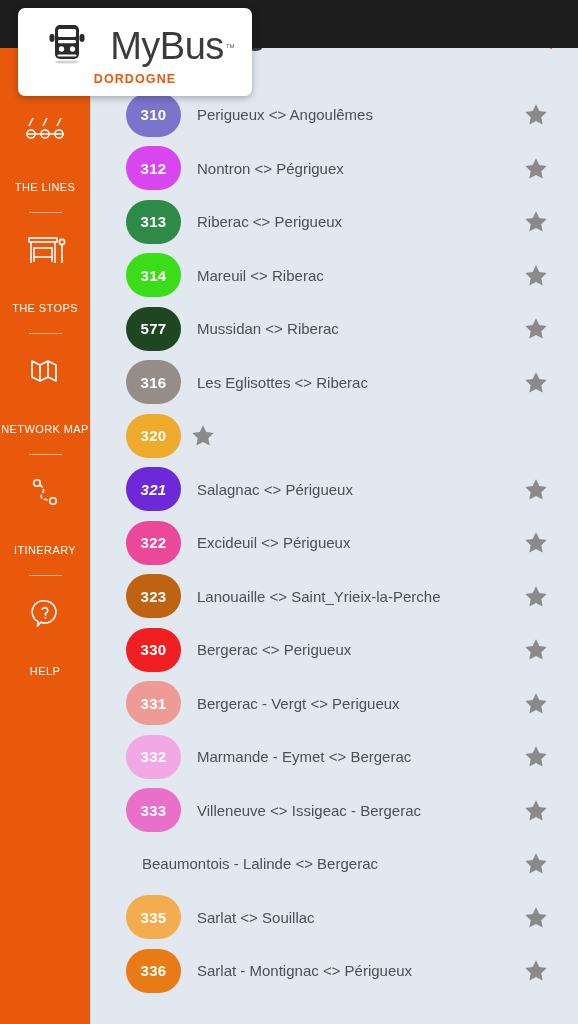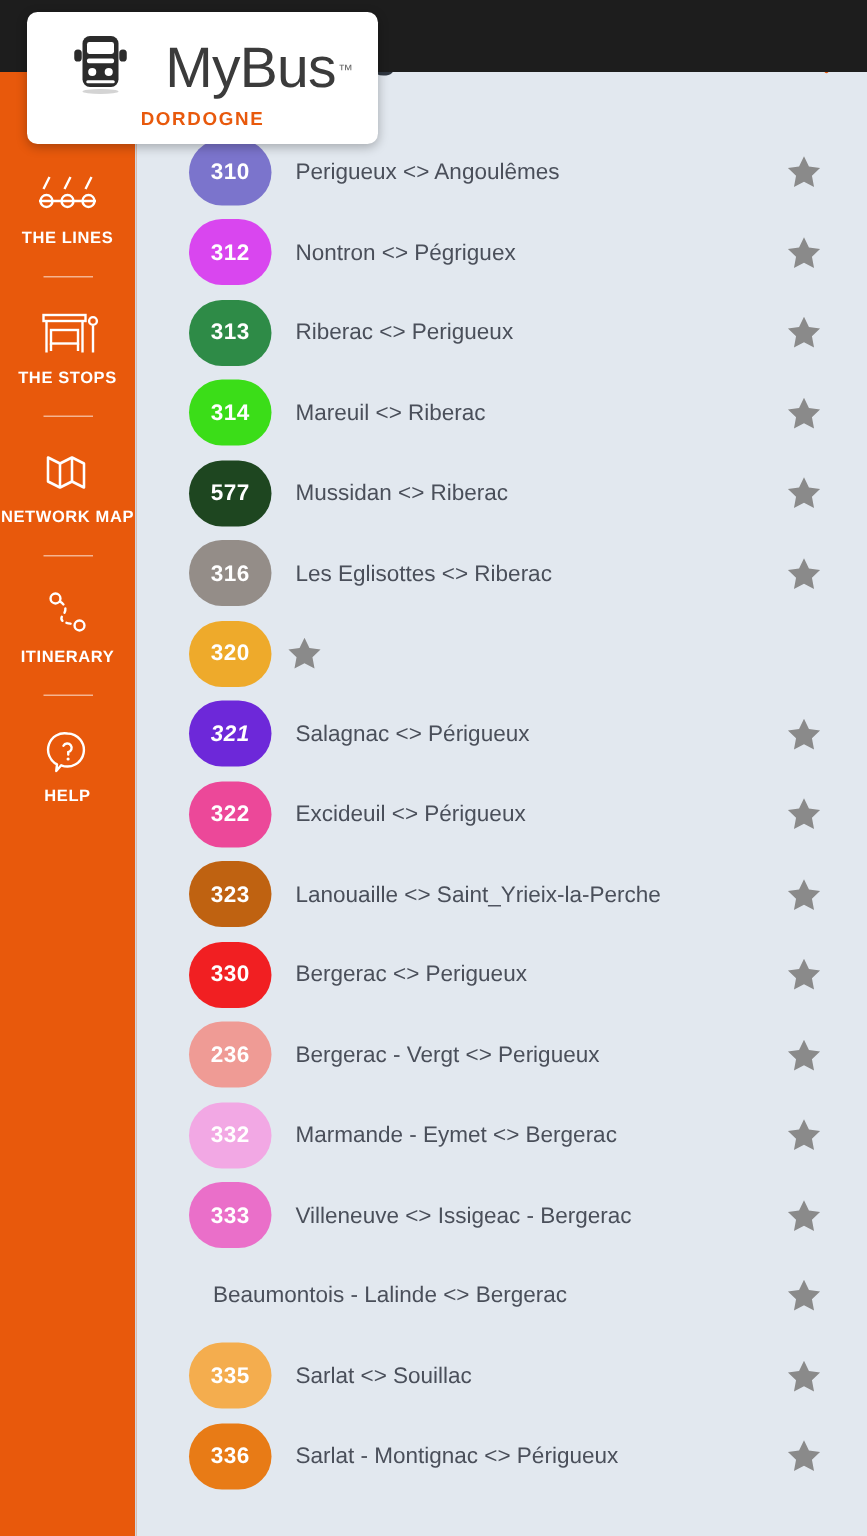--- a/index.html
+++ b/index.html
@@ -50,25 +50,26 @@
     display: flex;
     align-items: center;
     justify-content: center;
     margin-bottom: 7px;
   }
   .nav-icon svg { display: block; }
 
   .nav-label {
     color: #ffffff;
     font-size: 11px;
-    font-weight: bold;
+    font-weight: normal;
     letter-spacing: 0.4px;
     text-align: center;
     line-height: 12px;
     white-space: nowrap;
+    margin-top: 28px;
   }
 
   .nav-sep {
     width: 33px;
     height: 1px;
     background: rgba(255,255,255,0.55);
     margin: 17px 0 16px;
   }
 
   
@@ -415,21 +416,21 @@
         <span class="line-badge" style="background: rgb(241, 31, 34);">330</span>
         <span class="line-label">Bergerac &lt;&gt; Perigueux</span>
         <span class="star-btn">
           <svg class="star-icon" width="24" height="23" viewBox="0 0 24 23">
             <path d="M12 1.2 L15.3 8 L22.7 9 L17.3 14.2 L18.7 21.6 L12 18.1 L5.3 21.6 L6.7 14.2 L1.3 9 L8.7 8 Z" fill="#8a8a8a"></path>
           </svg>
         </span>
       </div>
 
       <div class="line-row">
-        <span class="line-badge" style="background: rgb(239, 155, 149);">236</span>
+        <span class="line-badge" style="background: rgb(239, 155, 149);">331</span>
         <span class="line-label">Bergerac - Vergt &lt;&gt; Perigueux</span>
         <span class="star-btn">
           <svg class="star-icon" width="24" height="23" viewBox="0 0 24 23">
             <path d="M12 1.2 L15.3 8 L22.7 9 L17.3 14.2 L18.7 21.6 L12 18.1 L5.3 21.6 L6.7 14.2 L1.3 9 L8.7 8 Z" fill="#8a8a8a"></path>
           </svg>
         </span>
       </div>
 
       <div class="line-row">
         <span class="line-badge" style="background: rgb(242, 168, 228);">332</span>

